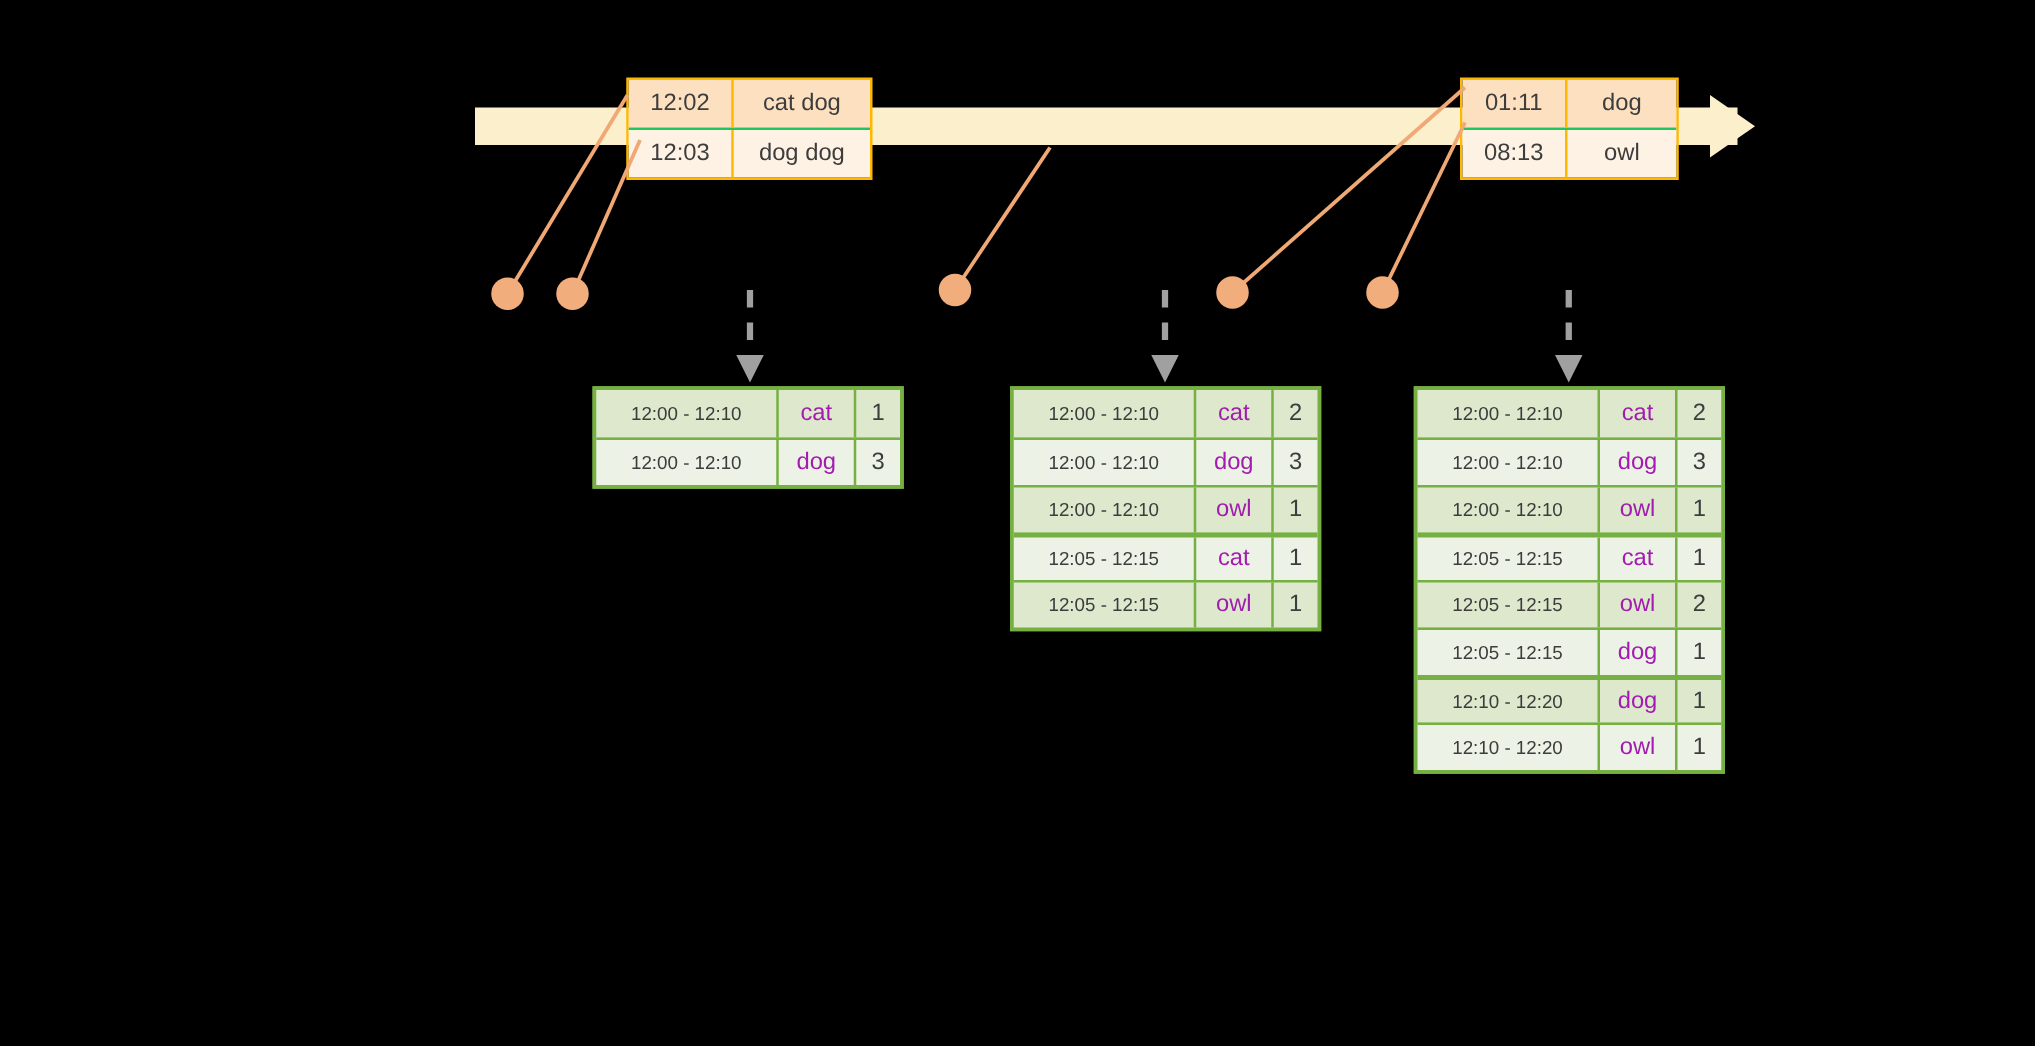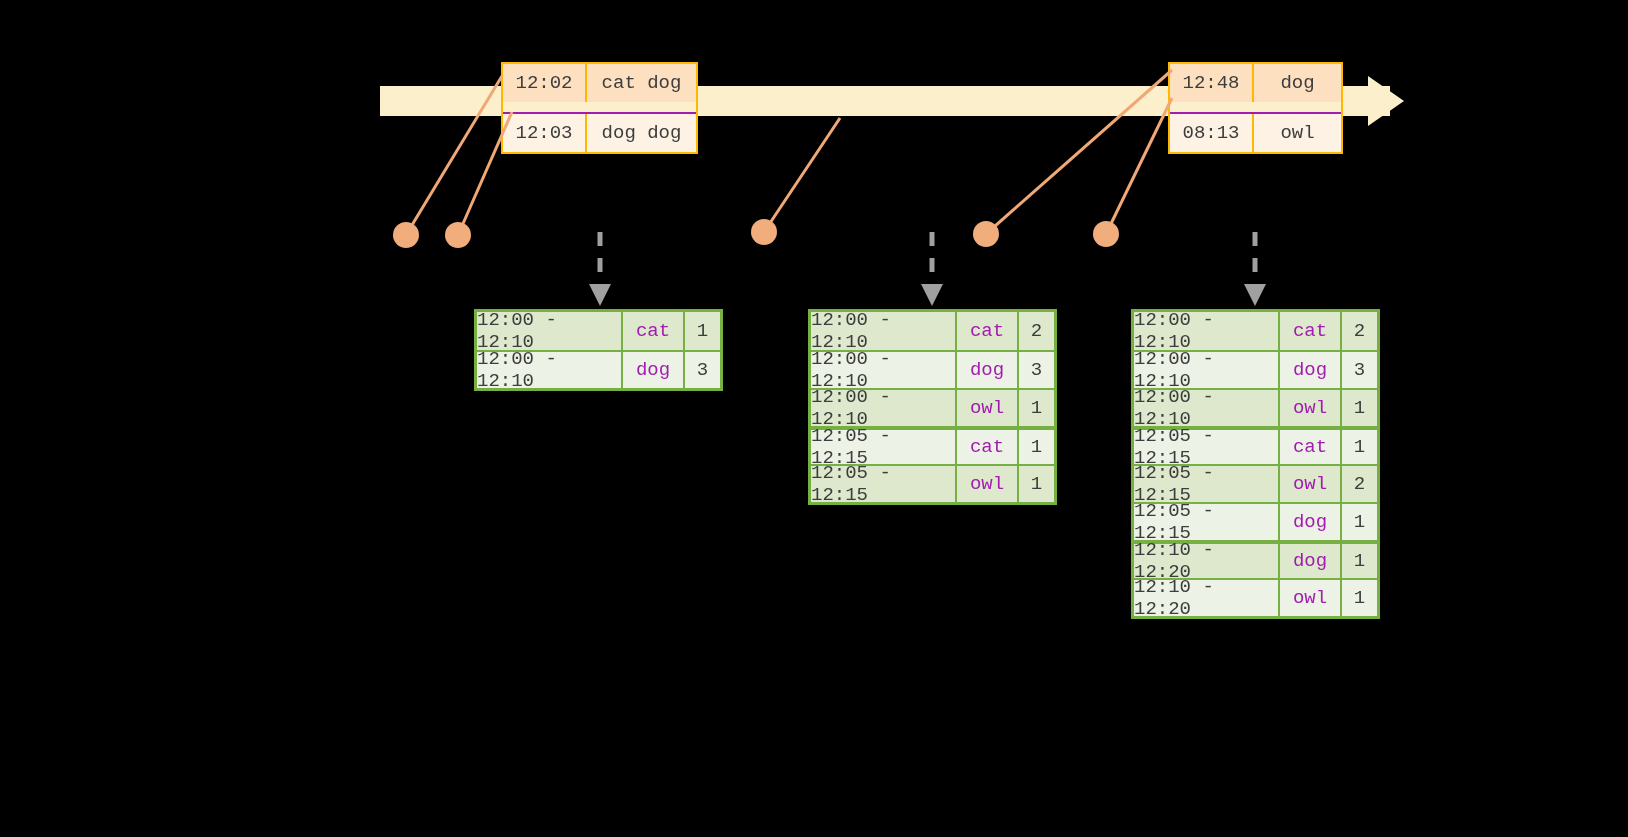--- a/index.html
+++ b/index.html
@@ -6,21 +6,21 @@
     margin: 0;
     padding: 0;
     background: #000000;
   }
   #stage {
     position: relative;
     width: 1628px;
     height: 837px;
     background: #000000;
     overflow: hidden;
-    font-family: Liberation Mono, monospace;
+    font-family: Liberation Sans, sans-serif;
   }
 
   
   #timeline-bar {
     position: absolute;
     left: 380px;
     top: 86px;
     width: 1010px;
     height: 30px;
     background: #FCEFCB;
@@ -42,21 +42,21 @@
     border: 2px solid #FFB800;
     box-sizing: border-box;
     border-collapse: collapse;
   }
   .event-row {
     display: flex;
     height: 38px;
   }
   .event-row.rA { background: #FCE0C0; }
   .event-row.rB { background: #FDF2E4; }
-  .event-row + .event-row { border-top: 2px solid #a21caf; margin-top: 10px; }
+  .event-row + .event-row { border-top: 2px solid #22c55e; }
   .ev-time {
     width: 84px;
     display: flex;
     align-items: center;
     justify-content: center;
     font-size: 19px;
     color: #3d3d3d;
     border-right: 2px solid #FFB800;
     box-sizing: border-box;
   }
@@ -96,21 +96,21 @@
     box-sizing: border-box;
   }
   .res-row.shade { background: #DDE8CD; }
   .res-row.light { background: #EDF2E6; }
   .res-row + .res-row { border-top: 2px solid #76B043; }
   .res-row.groupsep { border-top: 4px solid #76B043; }
   .res-win {
     display: flex;
     align-items: center;
     justify-content: center;
-    font-size: 19px;
+    font-size: 15px;
     color: #3d3d3d;
     border-right: 2px solid #76B043;
     box-sizing: border-box;
   }
   .res-key {
     display: flex;
     align-items: center;
     justify-content: center;
     font-size: 19px;
     color: #a21caf;
@@ -156,21 +156,21 @@
     </div>
     <div class="event-row rB">
       <div class="ev-time">12:03</div>
       <div class="ev-val">dog dog</div>
     </div>
   </div>
 
 
   <div class="event-box" id="event-box-3">
     <div class="event-row rA">
-      <div class="ev-time">12:48</div>
+      <div class="ev-time">01:11</div>
       <div class="ev-val">dog</div>
     </div>
     <div class="event-row rB">
       <div class="ev-time">08:13</div>
       <div class="ev-val">owl</div>
     </div>
   </div>
 
   <svg id="connectors" viewBox="0 0 1628 837">
       <line x1="406" y1="235" x2="502" y2="76" stroke="#F0A875" stroke-width="3"></line>

